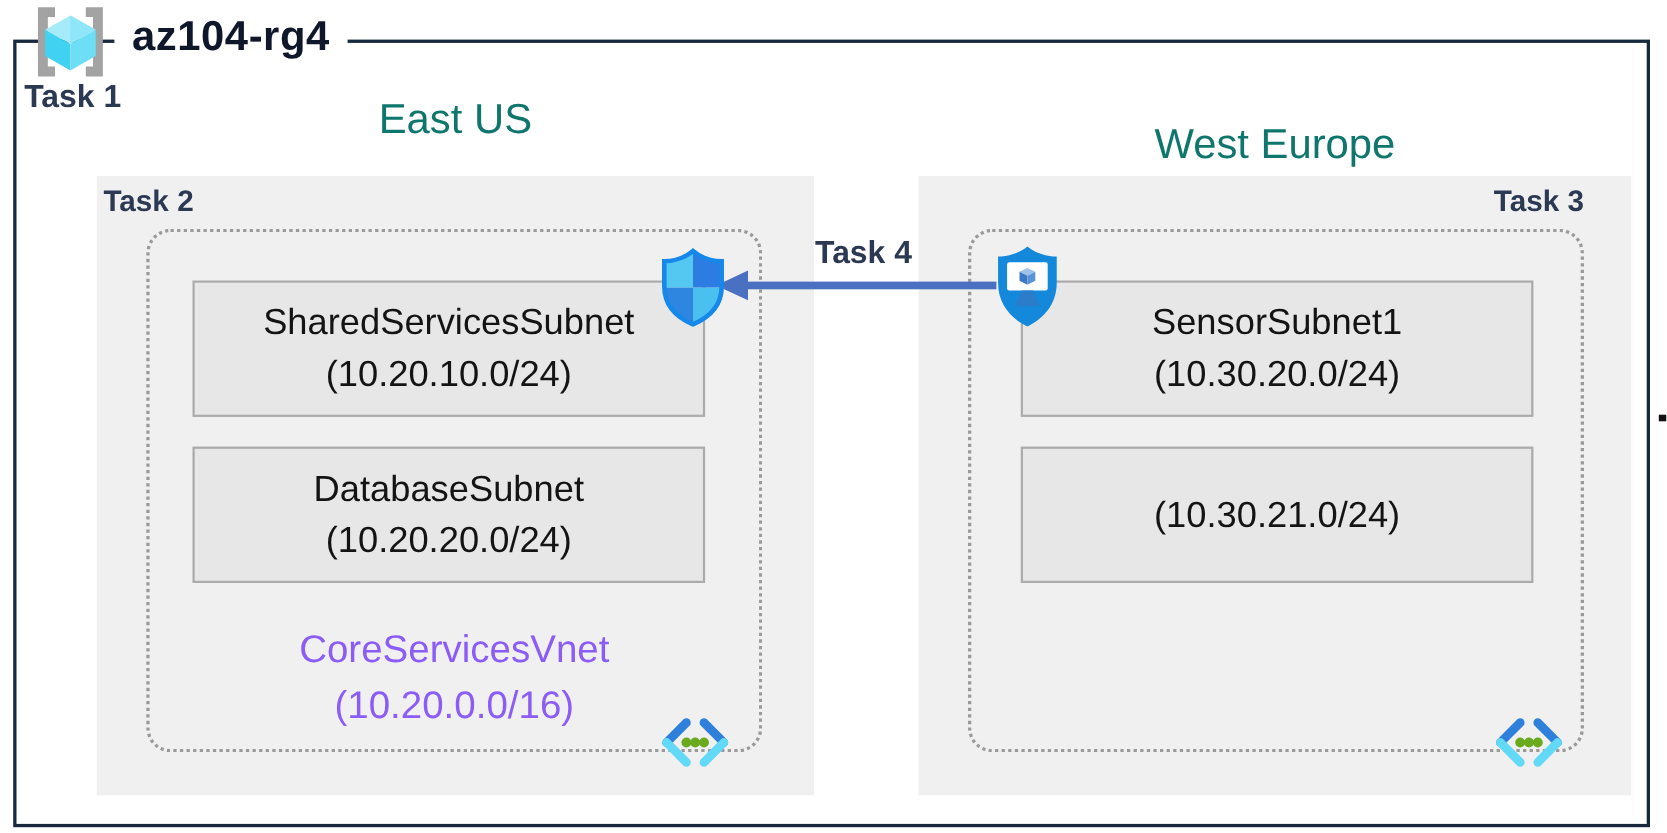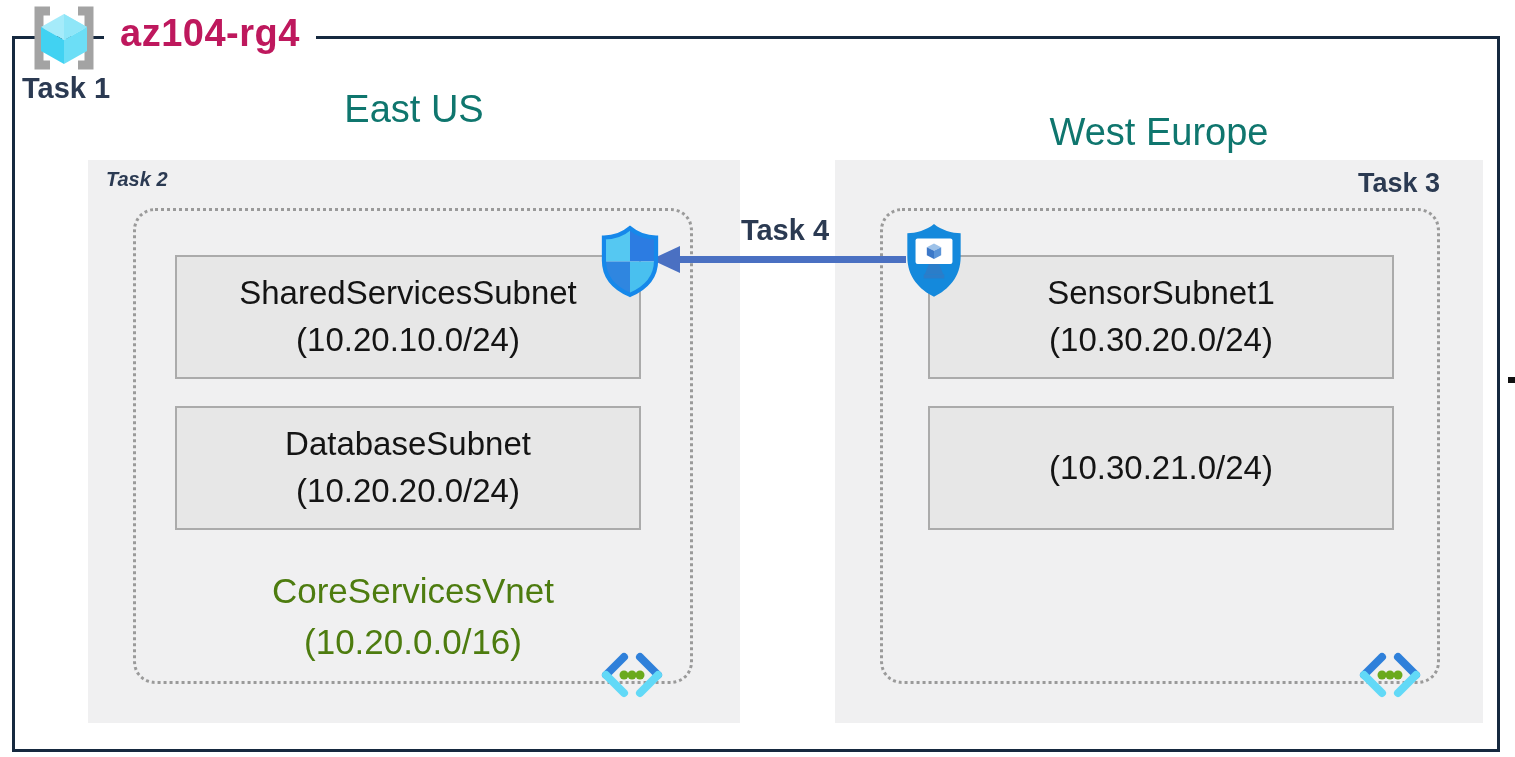--- a/index.html
+++ b/index.html
@@ -12,27 +12,27 @@
 
   .frame {
     position: absolute; left: 12px; top: 36px; width: 1488px; height: 716px;
     border: 3px solid #16293f;
   }
 
   .rg-icon { position: absolute; left: 26px; top: 5px; width: 76px; height: 66px; }
 
   .rg-title {
     position: absolute; left: 104px; top: 12px;
-    font-size: 38px; font-weight: 700; color: #be185d;
+    font-size: 38px; font-weight: 700; color: #0f172a;
     background: #ffffff; padding: 0 16px; letter-spacing: 0.5px;
   }
 
   .task-label { color: #2b3a52; font-weight: 700; }
   .task1 { position: absolute; left: 22px; top: 72px; font-size: 29px; }
-  .task2 { position: absolute; left: 106px; top: 168px; font-size: 20px; font-style: italic; }
+  .task2 { position: absolute; left: 94px; top: 168px; font-size: 27px; }
   .task3 { position: absolute; left: 1240px; top: 168px; width: 200px; text-align: right; font-size: 27px; }
   .task4 { position: absolute; left: 700px; top: 214px; width: 170px; text-align: center; font-size: 29px; }
 
   .region-label {
     position: absolute; top: 88px; text-align: center;
     font-size: 38px; color: #0f766e; font-weight: 400;
   }
   .region-east { left: 88px; width: 652px; }
   .region-west { left: 835px; width: 648px; margin-top: 23px; }
 
@@ -55,21 +55,21 @@
     display: flex; flex-direction: column; align-items: center; justify-content: center;
     font-size: 33px; color: #141414; line-height: 1.42; text-align: center;
   }
   .sn-1 { left: 175px; top: 255px; }
   .sn-2 { left: 175px; top: 406px; }
   .sn-3 { left: 928px; top: 255px; }
   .sn-4 { left: 928px; top: 406px; }
 
   .vnet-label {
     position: absolute; top: 566px; width: 560px; text-align: center;
-    font-size: 35px; color: #4d7c0f; line-height: 1.45;
+    font-size: 35px; color: #8b5cf6; line-height: 1.45;
   }
   .vnet-label-left  { left: 133px; }
   .vnet-label-right { left: 880px; }
 
   .vnet-icon { position: absolute; width: 66px; height: 48px; }
   .vnet-icon-left  { left: 599px;  top: 651px; }
   .vnet-icon-right { left: 1357px; top: 651px; }
 
   .nsg-icon     { position: absolute; left: 596px; top: 225px; width: 68px; height: 73px; }
   .bastion-icon { position: absolute; left: 901px; top: 222px; width: 66px; height: 80px; }

